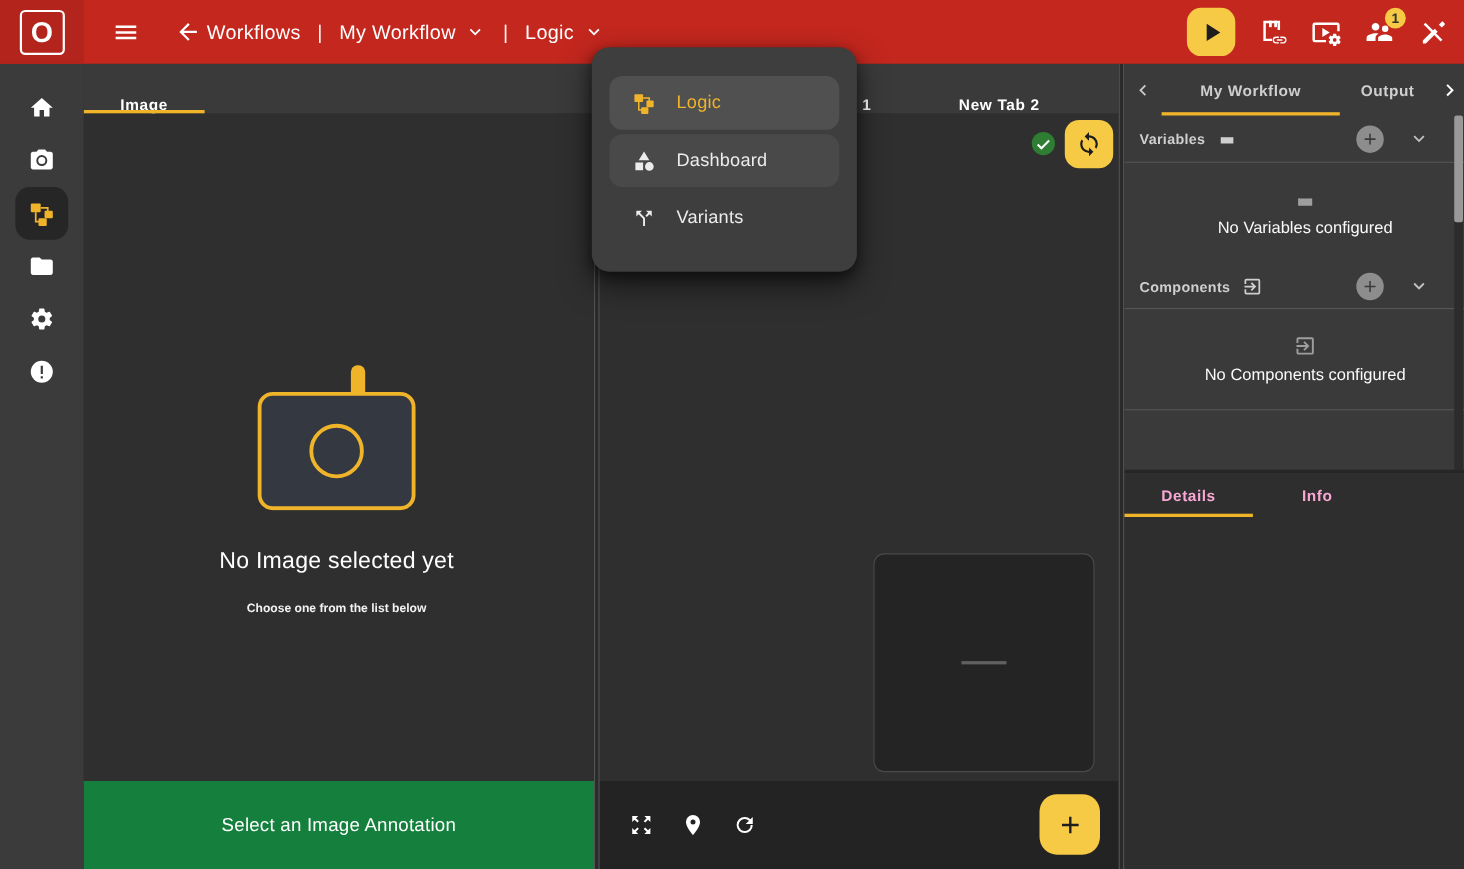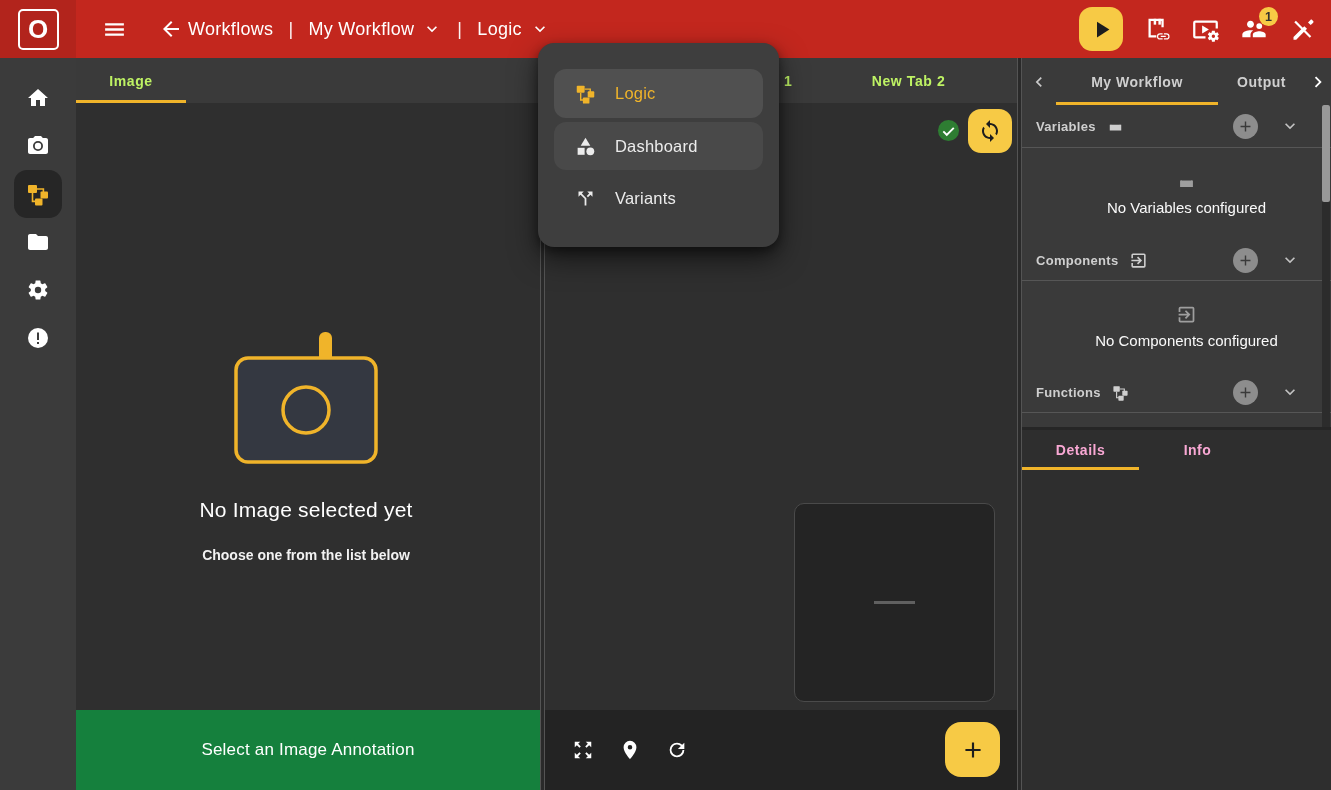--- a/index.html
+++ b/index.html
@@ -29,35 +29,35 @@
   .rail{position:absolute;left:0;top:58px;bottom:0;width:76px;background:#3b3b3b;display:flex;flex-direction:column;align-items:center;padding-top:16px;z-index:5;}
   .rail-item{width:48px;height:48px;display:flex;align-items:center;justify-content:center;color:#fff;cursor:pointer;border-radius:13px;}
   .rail-item.active{background:#262626;color:#f0b42a;}
 
   
   .split{position:absolute;top:58px;bottom:0;width:5px;background:#2a2a2a;border-left:1px solid #545454;border-right:1px solid #545454;box-sizing:border-box;z-index:4;}
   .split1{left:540px;} .split2{left:1017px;}
 
   
   .tabbar{position:absolute;top:58px;height:45px;background:#3a3a3a;z-index:3;}
-  .tab{position:relative;height:45px;display:flex;align-items:center;justify-content:center;
-       color:#bef264;font-size:14px;font-weight:700;letter-spacing:.6px;cursor:pointer;}
+  .tab{position:relative;height:45px;display:flex;align-items:flex-end;justify-content:center;
+       color:#ffffff;font-size:14px;font-weight:700;letter-spacing:.6px;cursor:pointer;}
   .tab-underline{position:absolute;left:0;right:0;bottom:0;height:3px;background:#f0b42a;}
 
   .img-tabbar{left:76px;width:464px;}
   .tab-image{width:110px;}
   .cv-tabbar{left:545px;width:472px;}
   .tab-nt1{position:absolute;left:134px;top:0;width:153px;}
   .tab-nt2{position:absolute;left:287px;top:0;width:153px;}
 
   
   .img-content{position:absolute;left:76px;top:103px;width:464px;height:607px;}
   .empty-img{position:absolute;left:0;right:4px;top:228px;display:flex;flex-direction:column;align-items:center;}
   .empty-title{margin-top:34px;font-size:21px;font-weight:500;letter-spacing:.2px;color:#fff;}
-  .empty-sub{margin-top:25px;font-size:14px;font-weight:700;color:#f2f2f2;}
+  .empty-sub{margin-top:25px;font-size:11px;font-weight:700;color:#f2f2f2;}
   .img-footer{position:absolute;left:76px;top:710px;width:464px;height:80px;background:#15803d;display:flex;align-items:center;justify-content:center;
               font-size:17px;font-weight:500;letter-spacing:.2px;}
 
   
   .canvas{position:absolute;left:545px;top:58px;width:472px;height:652px;}
   .status-check{position:absolute;left:392px;top:61px;width:23px;height:23px;}
   .sync-btn{position:absolute;left:423px;top:51px;width:44px;height:44px;border-radius:13px;background:#f7ca45;
             display:flex;align-items:center;justify-content:center;color:#1d1d1d;cursor:pointer;}
   .minimap{position:absolute;left:249px;top:445px;width:199px;height:197px;background:#242424;border:1px solid #4a4a4a;border-radius:10px;
            display:flex;align-items:center;justify-content:center;}
@@ -356,42 +356,20 @@
       </div>
       <div class="sec-div"></div>
       <div class="sec-empty empty2">
         <span class="empty-ic">
           <svg class="ic" width="21" height="21" viewBox="0 0 24 24">
               <path d="M10.09 15.59 11.5 17l5-5-5-5-1.41 1.41L12.67 11H3v2h9.67l-2.58 2.59zM19 3H5a2 2 0 0 0-2 2v4h2V5h14v14H5v-4H3v4a2 2 0 0 0 2 2h14a2 2 0 0 0 2-2V5a2 2 0 0 0-2-2z"></path>
             </svg>
         </span>
         <span class="empty-txt">No Components configured</span>
       </div>
-      <div class="sec-row row-fn">
-        <span class="sec-label">Functions</span>
-        <span class="sec-ic">
-          <svg class="ic" width="17" height="17" viewBox="0 0 24 24">
-            <rect x="2" y="3" width="9" height="8" rx="1"></rect>
-              <rect x="14.5" y="9.5" width="7.5" height="7" rx="1"></rect>
-              <rect x="9" y="16.5" width="7.5" height="7" rx="1"></rect>
-            <path d="M11 6.2h7.2v4h-1.6V7.8H11zM5.7 11h1.6v7.6h3v1.6H5.7z"></path>
-          </svg>
-        </span>
-        <span class="spacer"></span>
-        <span class="plus-btn">
-          <svg class="ic" width="17" height="17" viewBox="0 0 24 24">
-              <path d="M19 13h-6v6h-2v-6H5v-2h6V5h2v6h6z"></path>
-            </svg>
-        </span>
-        <span class="sec-chev">
-          <svg class="ic" width="20" height="20" viewBox="0 0 24 24">
-              <path d="M7.41 8.59 12 13.17l4.59-4.58L18 10l-6 6-6-6z"></path>
-            </svg>
-        </span>
-      </div>
       <div class="sec-div"></div>
       <div class="rs-filler"></div>
     </div>
     <div class="rs-track">
       <div class="rs-thumb"></div>
     </div>
 
     <div class="rs-gap"></div>
 
     <div class="rs-details">

